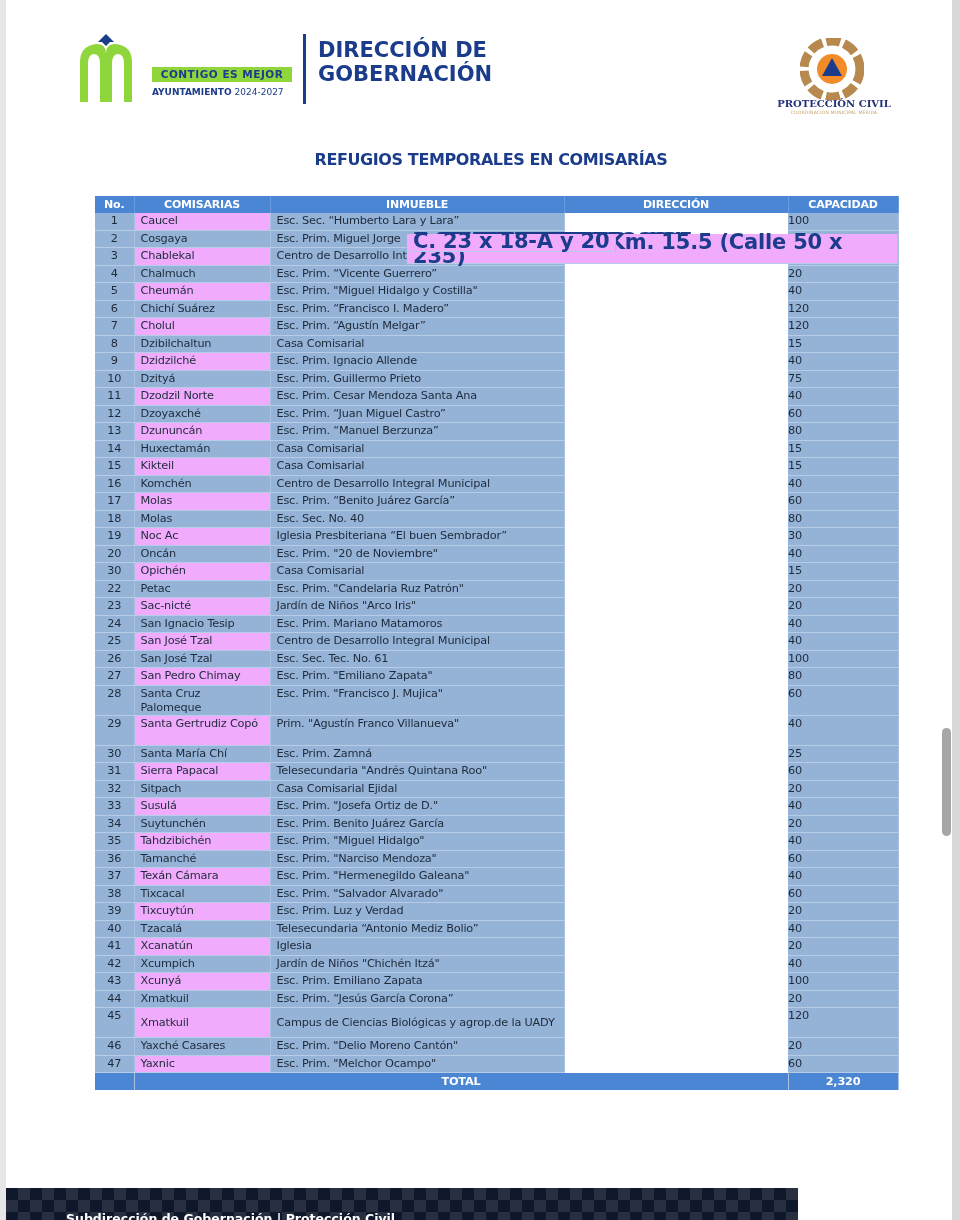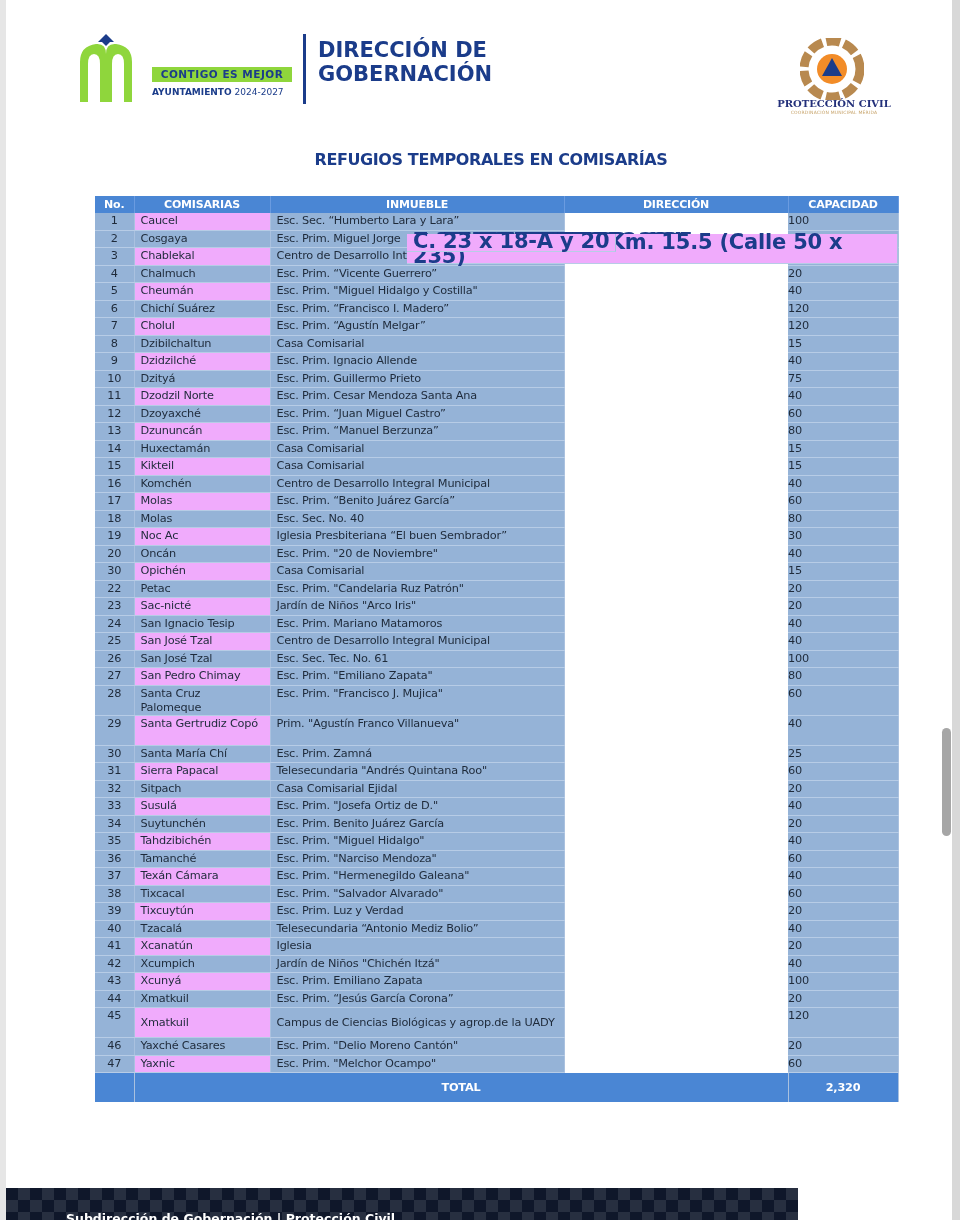--- a/index.html
+++ b/index.html
@@ -22,21 +22,21 @@
   
   table.refugios{position:absolute;left:89px;top:196px;width:803px;border-collapse:collapse;table-layout:fixed;font-family:"DejaVu Sans",sans-serif;font-size:11.3px;color:#1e2a3a;letter-spacing:-0.2px;}
   table.refugios th{background:#4a86d4;color:#ffffff;font-weight:bold;font-size:11px;height:17px;padding:0;text-align:center;border-right:1px solid #6a9be0;}
   table.refugios td{background:#95b3d7;border-bottom:1px solid #b7cce6;border-right:1px solid #aac1df;padding:0 6px;line-height:14px;height:16.5px;vertical-align:middle;}
   table.refugios td.no{text-align:center;padding:0;}
   table.refugios td.cap{text-align:left;padding:0;}
   table.refugios td.white{background:#f0abfc;}
   table.refugios tr.tall td{height:28px;vertical-align:top;padding-top:1px;}
   table.refugios tr.tall td.no,table.refugios tr.tall td.cap{vertical-align:top;padding-top:1px;}
   table.refugios tr.tall45 td{vertical-align:middle;}
-  table.refugios tr.total td{background:#4a86d4;color:#ffffff;font-weight:bold;height:29px;text-align:center;border-bottom:none;}
+  table.refugios tr.total td{background:#4a86d4;color:#ffffff;font-weight:bold;height:17px;text-align:center;border-bottom:none;}
   
   .footer{position:absolute;left:0;top:1188px;width:792px;height:92px;background:#0f172a;overflow:hidden;}
   .footer .pattern{position:absolute;left:0;top:0;width:100%;height:100%;
     background-image:
       linear-gradient(45deg, rgba(255,255,255,0.10) 25%, transparent 25%, transparent 75%, rgba(255,255,255,0.10) 75%),
       linear-gradient(45deg, rgba(255,255,255,0.10) 25%, transparent 25%, transparent 75%, rgba(255,255,255,0.10) 75%);
     background-size:24px 24px;background-position:0 0,12px 12px;}
   .footer .ftext{position:absolute;left:60px;top:23px;color:#ffffff;font-family:"DejaVu Sans",sans-serif;font-size:12.5px;line-height:16px;}
   .footer .ftext .b{font-weight:bold;}
 </style>

